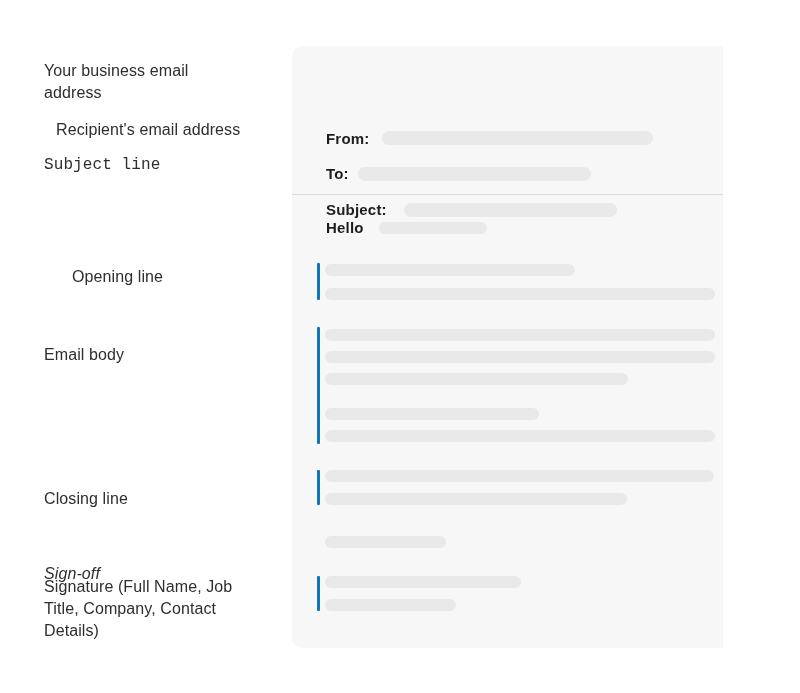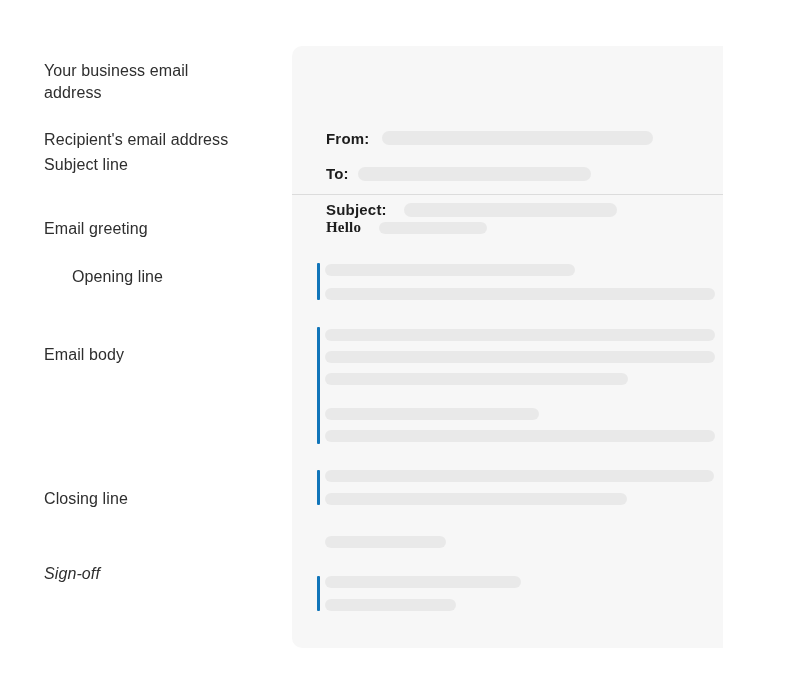--- a/index.html
+++ b/index.html
@@ -60,42 +60,42 @@
     height: 1px;
     background: #dcdcdc;
   }
 </style>
 </head>
 <body>
 
 <div class="canvas">
 
   <div class="side-label" style="top:60px; width:180px;">Your business email address</div>
-  <div class="side-label" style="top:129px;">Recipient's email address</div>
-  <div class="side-label" style="top:154px;">Subject line</div>
-  <div class="side-label" style="top:218px;">Email greeting</div>
+  <div class="side-label" style="top:119px;margin-left:12px;">Recipient's email address</div>
+  <div class="side-label" style="top:154px;font-family:Liberation Mono, monospace;">Subject line</div>
   <div class="side-label" style="top:266px;margin-left:28px;">Opening line</div>
   <div class="side-label" style="top:344px;">Email body</div>
   <div class="side-label" style="top:470px;margin-top:18px;">Closing line</div>
   <div class="side-label" style="top:563px;font-style:italic;">Sign-off</div>
+  <div class="side-label" style="top:576px; width:212px;">Signature (Full Name, Job Title, Company, Contact Details)</div>
 
   <div class="email-panel">
 
     <span class="field-label" style="left:34px; top:84px;">From:</span>
     <div class="ph-bar" style="left:90px; top:85px; width:271px; height:14px;"></div>
 
     <span class="field-label" style="left:34px; top:119px;">To:</span>
     <div class="ph-bar" style="left:66px; top:121px; width:233px; height:14px;"></div>
 
     <span class="field-label" style="left:34px; top:155px;">Subject:</span>
     <div class="ph-bar" style="left:112px; top:157px; width:213px; height:14px;"></div>
 
     <div class="divider"></div>
 
-    <span class="field-label" style="left:34px; top:173px;font-family:Liberation Serif, serif;">Hello</span>
+    <span class="field-label" style="left:34px; top:173px;">Hello</span>
     <div class="ph-bar" style="left:87px; top:176px; width:108px; height:12px;"></div>
 
     <div class="accent-bar" style="left:25px; top:217px; height:37px;"></div>
     <div class="ph-bar" style="left:33px; top:218px; width:250px; height:12px;"></div>
     <div class="ph-bar" style="left:33px; top:242px; width:390px; height:12px;"></div>
 
     <div class="accent-bar" style="left:25px; top:281px; height:117px;"></div>
     <div class="ph-bar" style="left:33px; top:283px; width:390px; height:12px;"></div>
     <div class="ph-bar" style="left:33px; top:305px; width:390px; height:12px;"></div>
     <div class="ph-bar" style="left:33px; top:327px; width:303px; height:12px;"></div>

